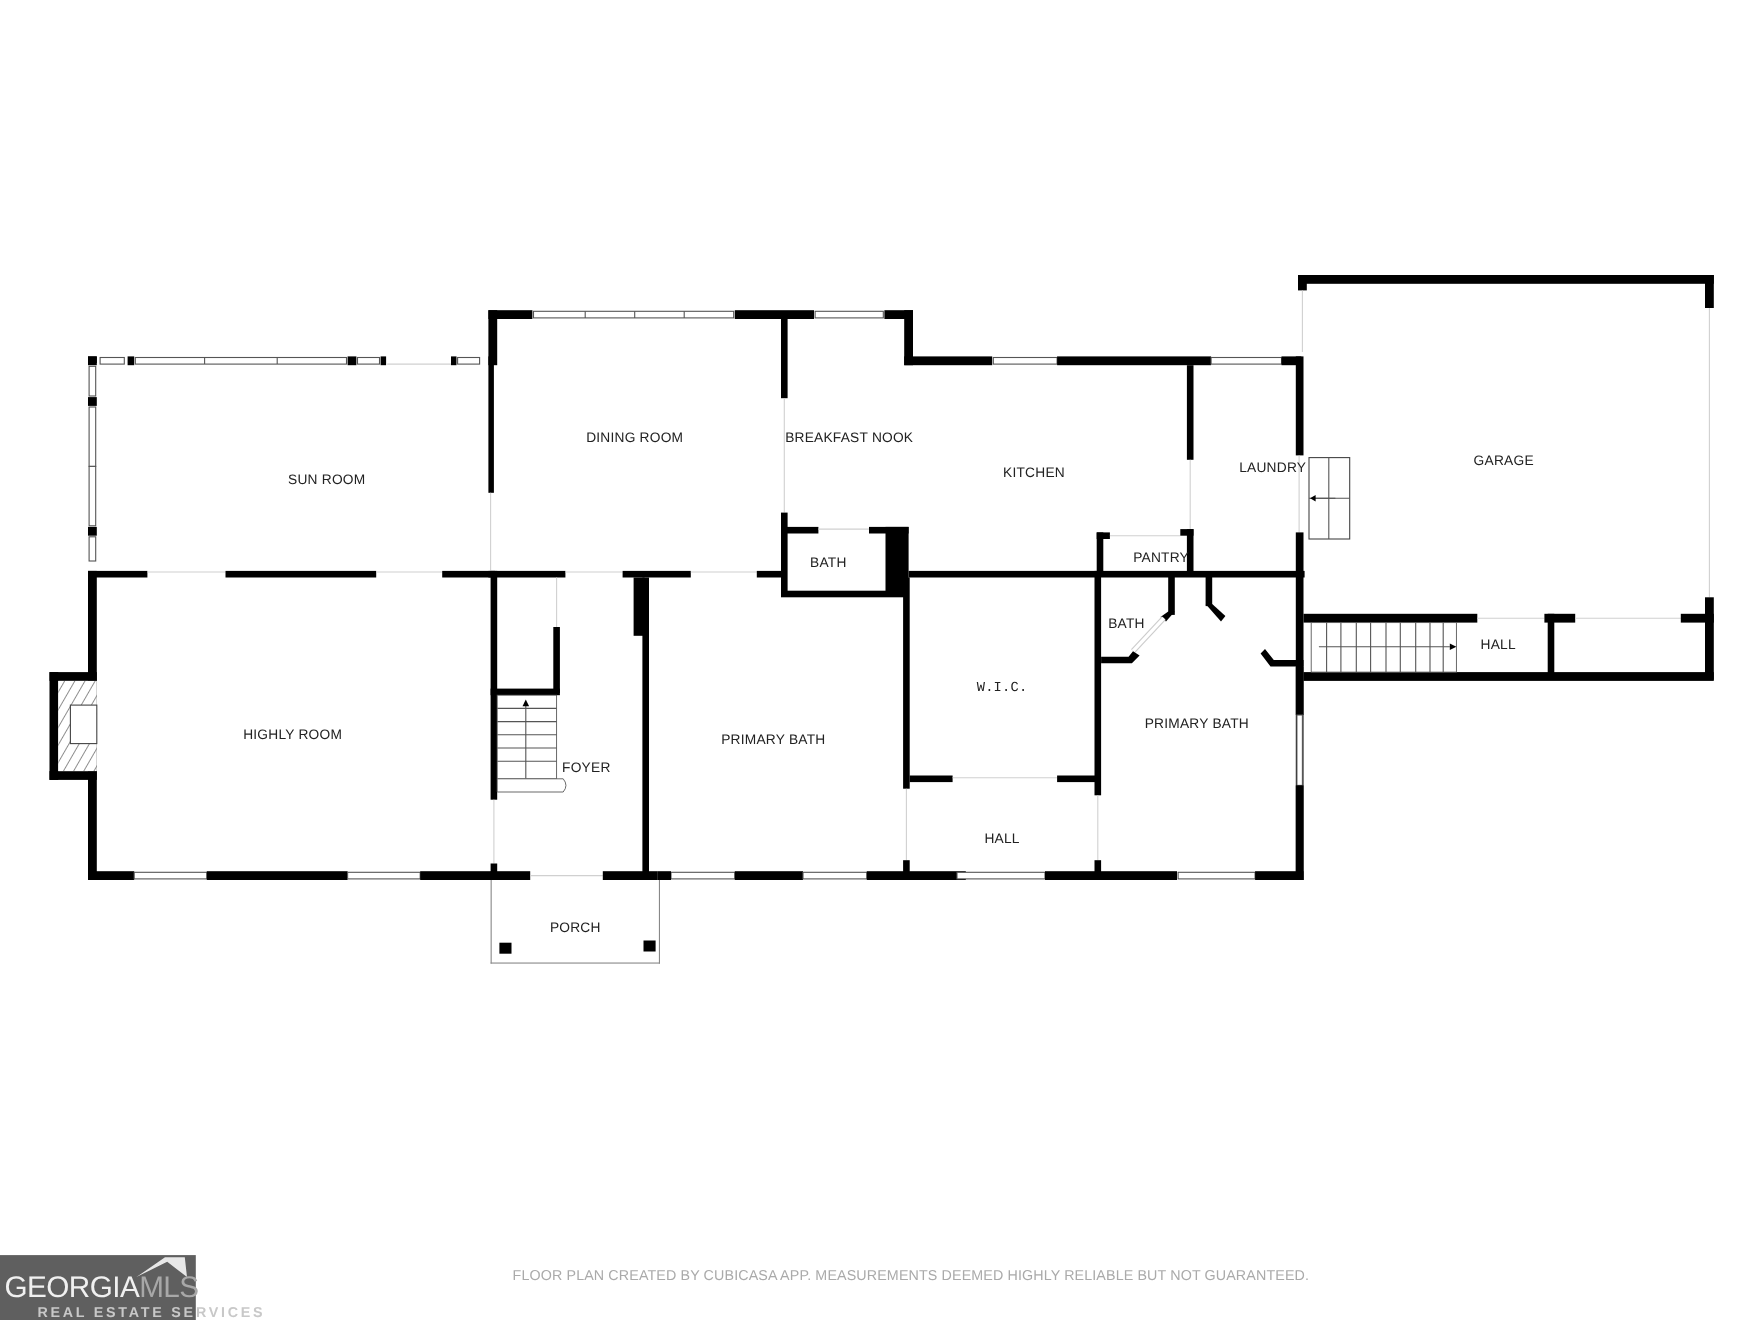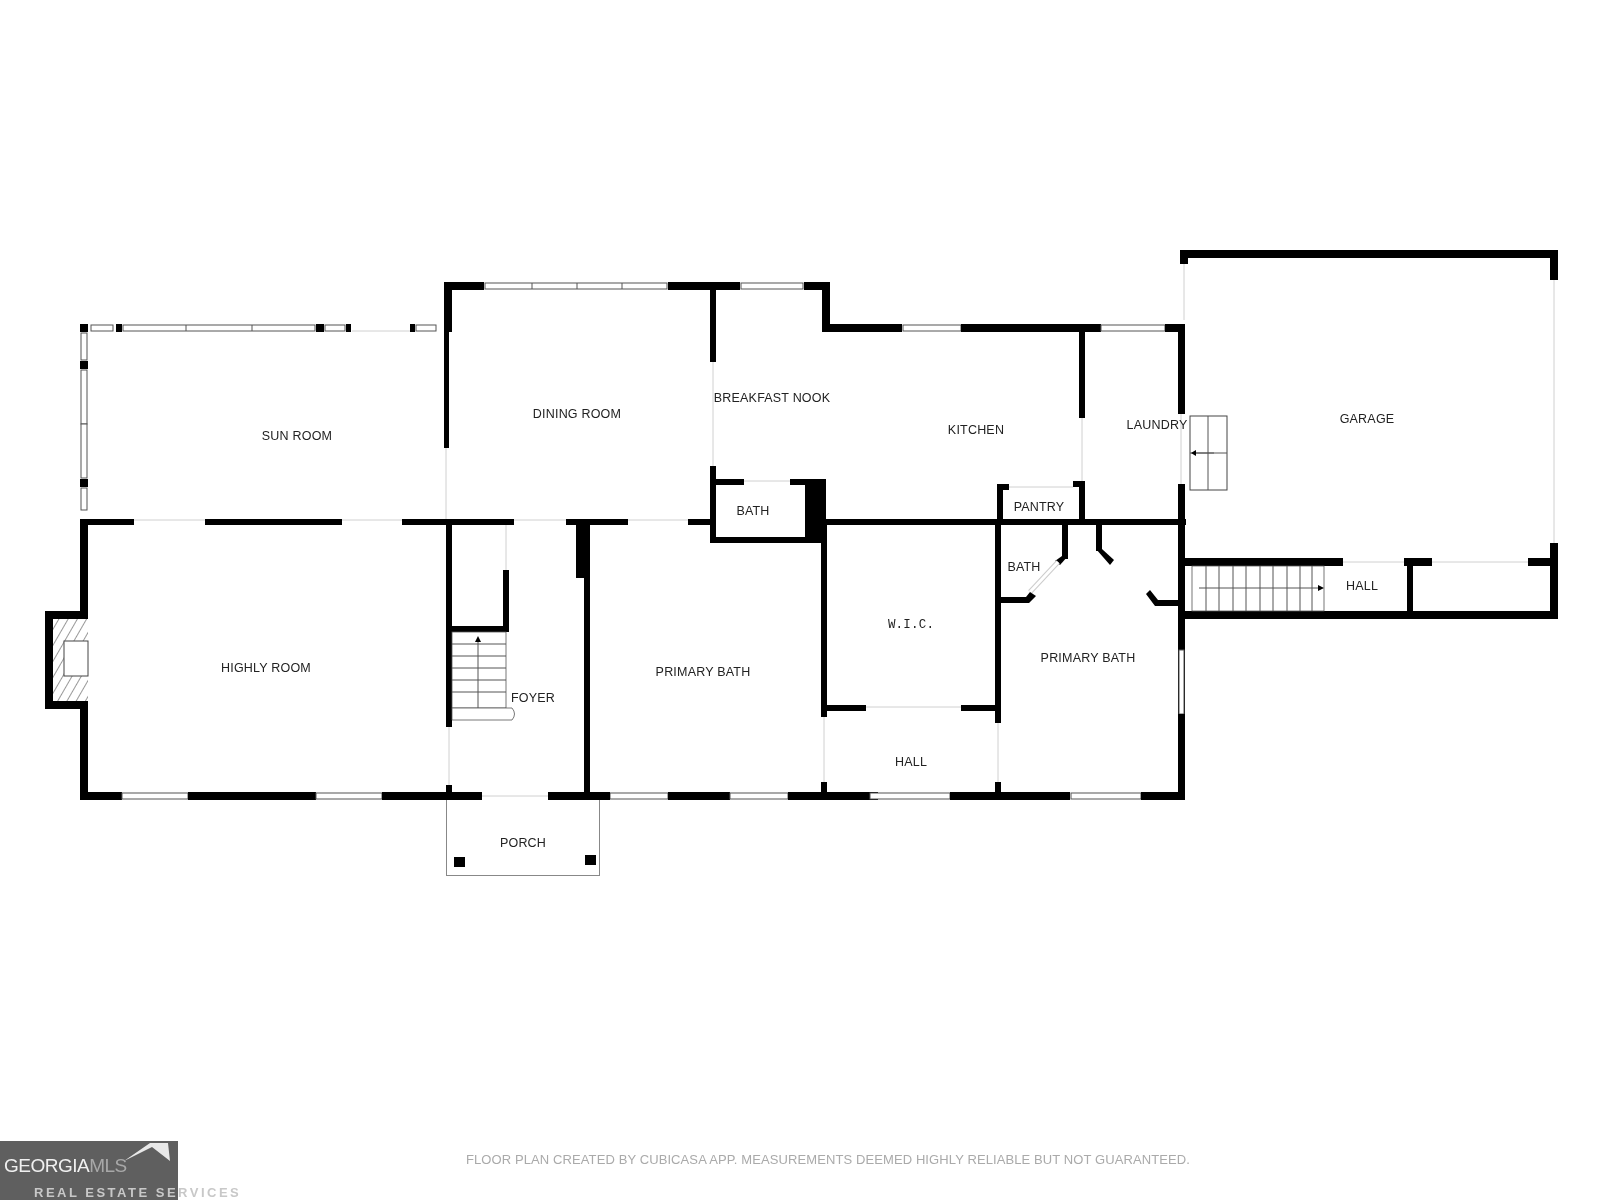--- a/index.html
+++ b/index.html
@@ -5,21 +5,21 @@
   html, body { margin:0; padding:0; background:#ffffff; }
   body { width:1600px; height:1200px; position:relative; overflow:hidden; font-family:"Liberation Sans", "DejaVu Sans", sans-serif; }
   #plan { position:absolute; left:0; top:0; width:1600px; height:1200px; }
   .wall { fill:#000; }
   .win { fill:#fff; stroke:#555; stroke-width:1; }
   .opening { stroke:#d0d0d0; stroke-width:1; fill:none; }
   .thin { stroke:#555; stroke-width:1; fill:none; }
   .room-label { position:absolute; transform:translate(-50%,-50%); font-size:12.5px; color:#222; white-space:nowrap; letter-spacing:0.2px; }
   .footer-note { position:absolute; left:466px; top:1152px; font-size:13px; color:#aaaaaa; white-space:nowrap; letter-spacing:0.1px; }
   .logo { position:absolute; left:0; top:1141px; width:178px; height:59px; background:#5f5f5f; }
-  .logo-main { position:absolute; left:4px; top:14px; font-size:19px; color:#f0f0f0; letter-spacing:-0.5px; white-space:nowrap;text-align:center; }
+  .logo-main { position:absolute; left:4px; top:14px; font-size:27px; color:#f0f0f0; letter-spacing:-0.5px; white-space:nowrap;text-align:center; }
   .logo-main .mls { color:#a8a8a8; }
   .logo-sub { position:absolute; left:34px; top:44px; font-size:13px; color:#c8c8c8; letter-spacing:2.5px; font-weight:bold; white-space:nowrap; }
   .logo-roof { position:absolute; left:122px; top:0; }
 </style>
 </head>
 <body>
 
 <svg id="plan" viewBox="0 0 1600 1200" xmlns="http://www.w3.org/2000/svg">
 
   <g>
@@ -212,27 +212,27 @@
   <rect class="win" x="1179" y="650" width="5" height="64"></rect>
   <rect class="wall" x="1178" y="714" width="7" height="86"></rect>
 </svg>
 
 <div style="position:absolute;left:446px;top:800px;width:154px;height:76px;border:1px solid #888;border-top:none;box-sizing:border-box;">
   <div style="position:absolute;left:7px;top:57px;width:11px;height:10px;background:#000;"></div>
   <div style="position:absolute;left:138px;top:55px;width:11px;height:10px;background:#000;"></div>
 </div>
 
 <div class="room-label" style="left:266px;top:436px;margin-left:31px;">SUN ROOM</div>
-<div class="room-label" style="left:577px;top:398px;margin-top:16px;">DINING ROOM</div>
+<div class="room-label" style="left:577px;top:398px;">DINING ROOM</div>
 <div class="room-label" style="left:772px;top:398px;">BREAKFAST NOOK</div>
-<div class="room-label" style="left:976px;top:430px;">KITCHEN</div>
+<div class="room-label" style="left:940px;top:430px;">KITCHEN</div>
 <div class="room-label" style="left:1157px;top:425px;">LAUNDRY</div>
 <div class="room-label" style="left:1367px;top:419px;">GARAGE</div>
 <div class="room-label" style="left:753px;top:511px;">BATH</div>
-<div class="room-label" style="left:1039px;top:507px;">PANTRY</div>
+<div class="room-label" style="left:1039px;top:507px;padding-left:33px;">PANTRY</div>
 <div class="room-label" style="left:1024px;top:567px;">BATH</div>
 <div class="room-label" style="left:1362px;top:586px;">HALL</div>
 <div class="room-label" style="left:266px;top:668px;">HIGHLY ROOM</div>
 <div class="room-label" style="left:533px;top:698px;">FOYER</div>
 <div class="room-label" style="left:703px;top:672px;">PRIMARY BATH</div>
 <div class="room-label" style="left:911px;top:625px;font-family:Liberation Mono, monospace;">W.I.C.</div>
 <div class="room-label" style="left:1088px;top:658px;">PRIMARY BATH</div>
 <div class="room-label" style="left:911px;top:762px;">HALL</div>
 <div class="room-label" style="left:523px;top:843px;">PORCH</div>
 

